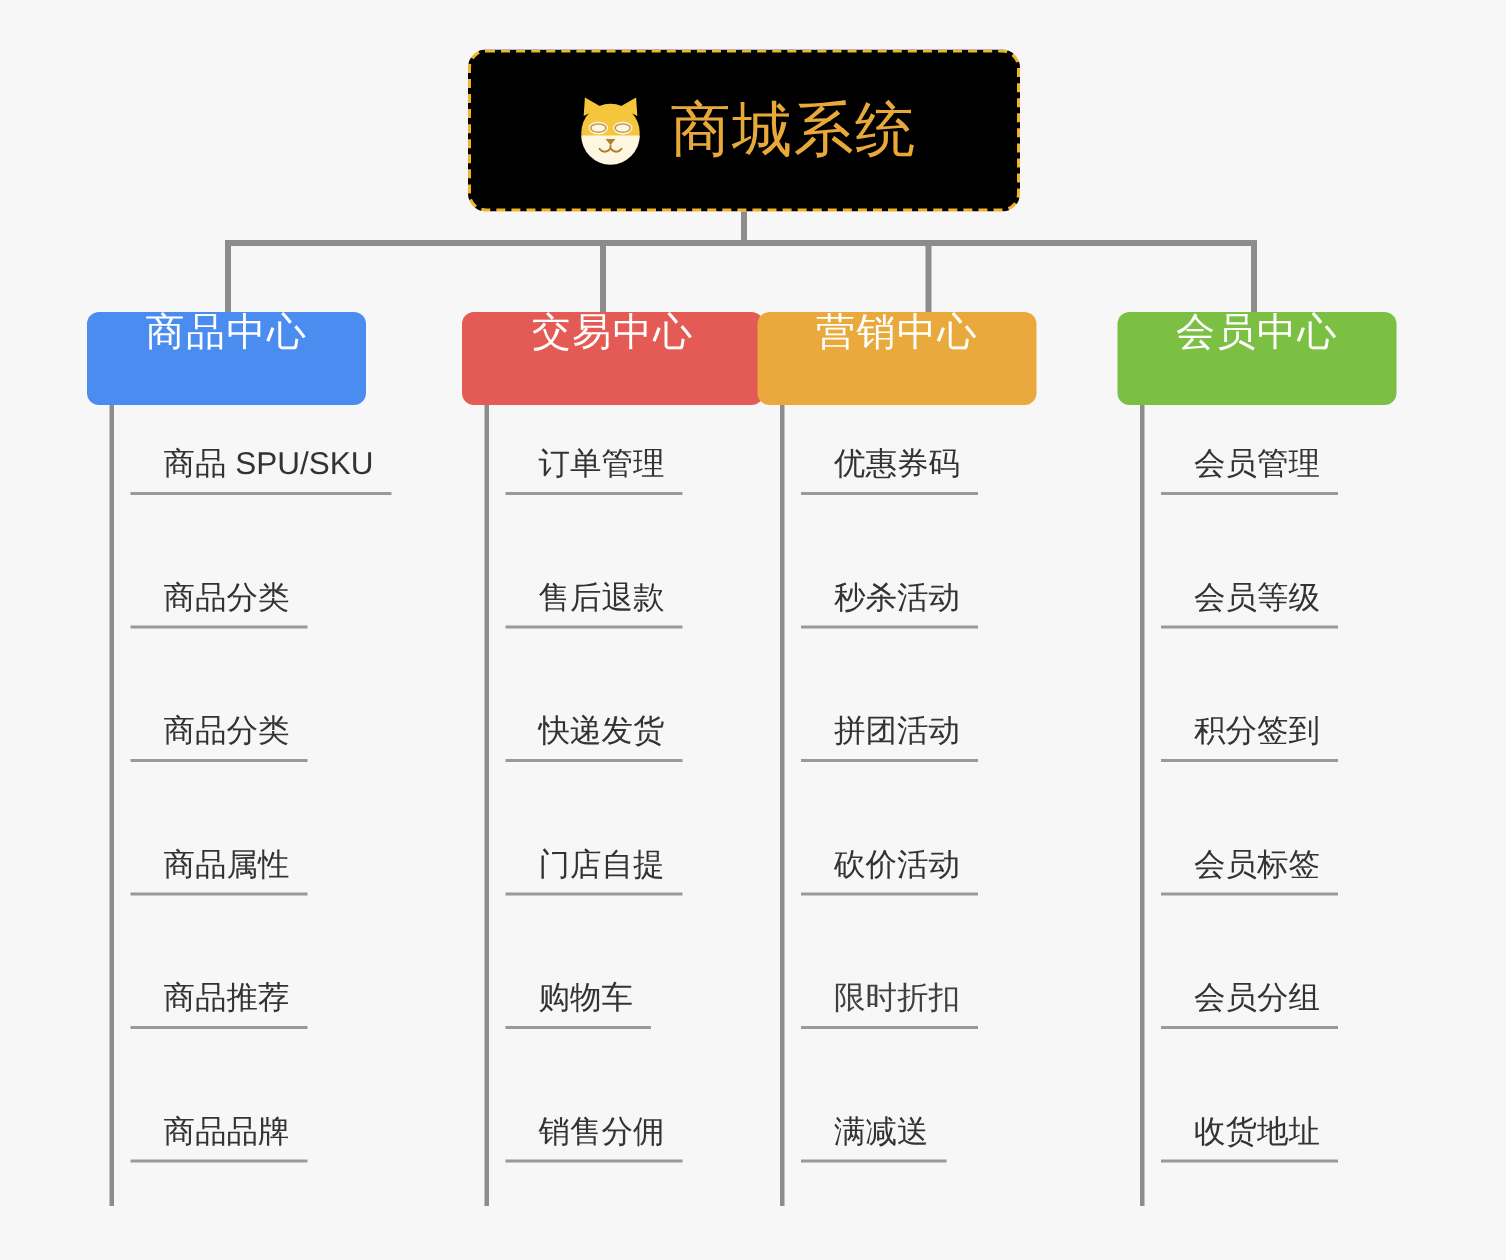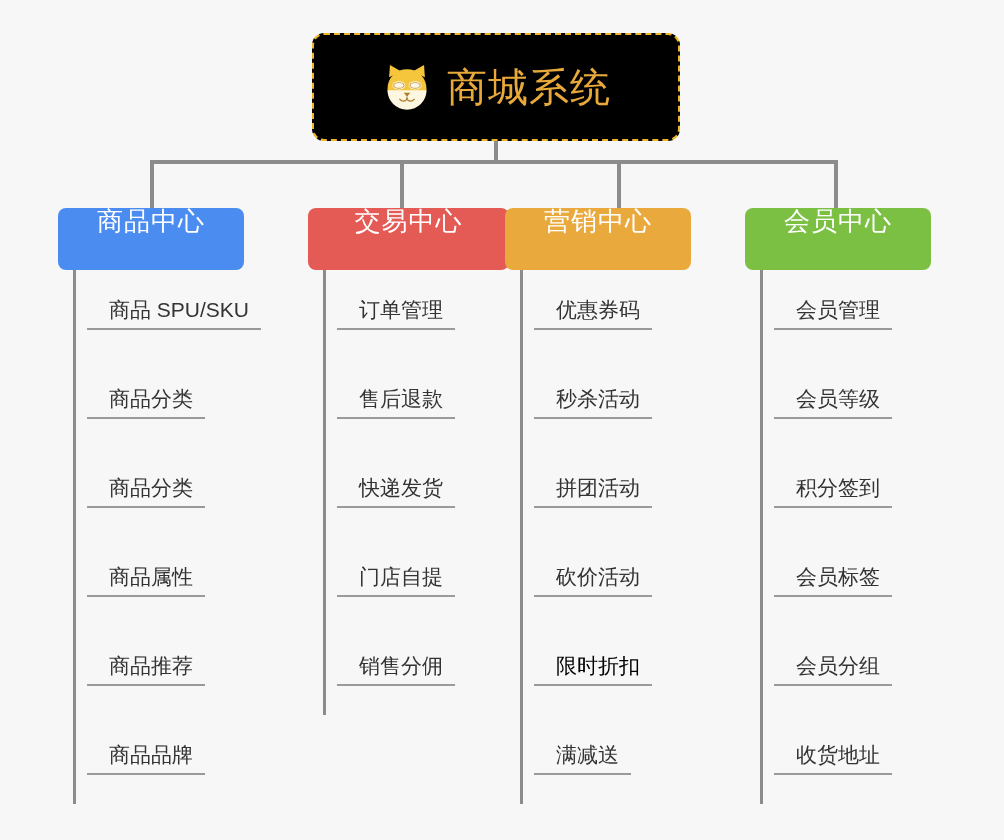--- a/index.html
+++ b/index.html
@@ -214,20 +214,23 @@
       <div class="leaf-item">
           <span class="leaf-label" style="border-bottom-color: rgb(154, 154, 154); color: rgb(51, 51, 51);">售后退款</span>
         </div>
       <div class="leaf-item">
           <span class="leaf-label" style="border-bottom-color: rgb(154, 154, 154); color: rgb(51, 51, 51);">快递发货</span>
         </div>
       <div class="leaf-item">
           <span class="leaf-label" style="border-bottom-color: rgb(154, 154, 154); color: rgb(51, 51, 51);">门店自提</span>
         </div>
       <div class="leaf-item">
+          <span class="leaf-label" style="border-bottom-color: rgb(154, 154, 154); color: rgb(51, 51, 51);">购物车</span>
+        </div>
+      <div class="leaf-item">
           <span class="leaf-label" style="border-bottom-color: rgb(154, 154, 154); color: rgb(51, 51, 51);">销售分佣</span>
         </div>
     </div>
   </div>
 
   <div class="column c3">
     <div class="cat-box" style="background: rgb(234, 169, 60);">
       <span class="cat-label">营销中心</span>
     </div>
     <div class="leaf-list" style="border-left-color: rgb(140, 140, 140);">
@@ -237,21 +240,21 @@
       <div class="leaf-item">
           <span class="leaf-label" style="border-bottom-color: rgb(154, 154, 154); color: rgb(51, 51, 51);">秒杀活动</span>
         </div>
       <div class="leaf-item">
           <span class="leaf-label" style="border-bottom-color: rgb(154, 154, 154); color: rgb(51, 51, 51);">拼团活动</span>
         </div>
       <div class="leaf-item">
           <span class="leaf-label" style="border-bottom-color: rgb(154, 154, 154); color: rgb(51, 51, 51);">砍价活动</span>
         </div>
       <div class="leaf-item">
-          <span class="leaf-label" style="border-bottom-color: rgb(154, 154, 154); color: #000000;">限时折扣</span>
+          <span class="leaf-label" style="border-bottom-color: rgb(154, 154, 154); color: #404040;">限时折扣</span>
         </div>
       <div class="leaf-item">
           <span class="leaf-label" style="border-bottom-color: rgb(154, 154, 154); color: rgb(51, 51, 51);">满减送</span>
         </div>
     </div>
   </div>
 
   <div class="column c4">
     <div class="cat-box" style="background: rgb(123, 192, 67);">
       <span class="cat-label">会员中心</span>

